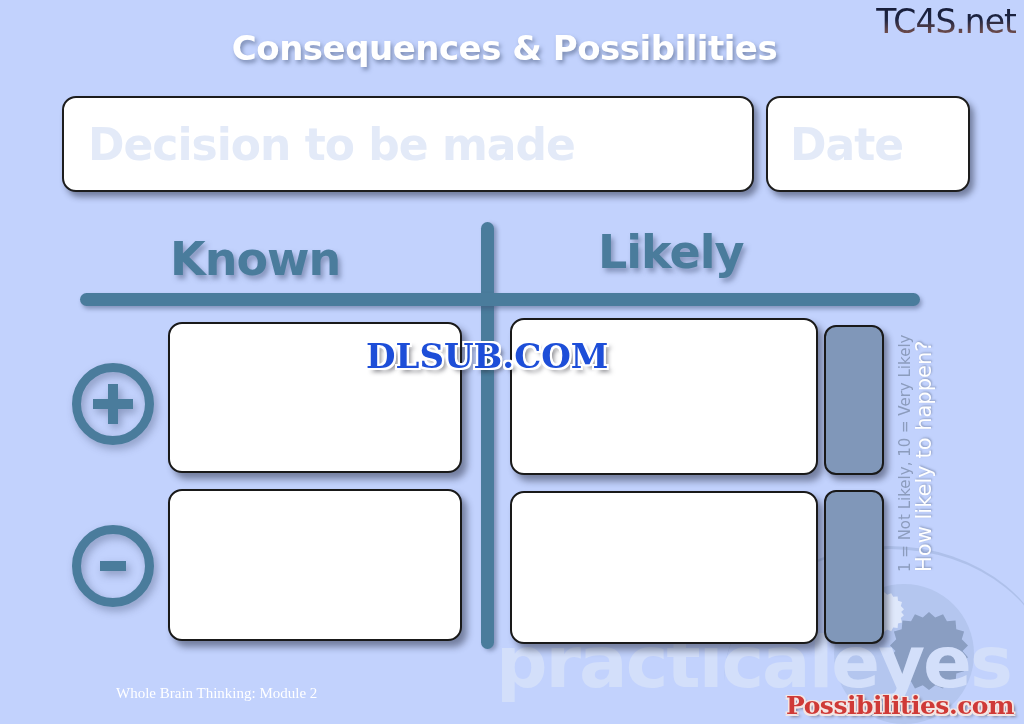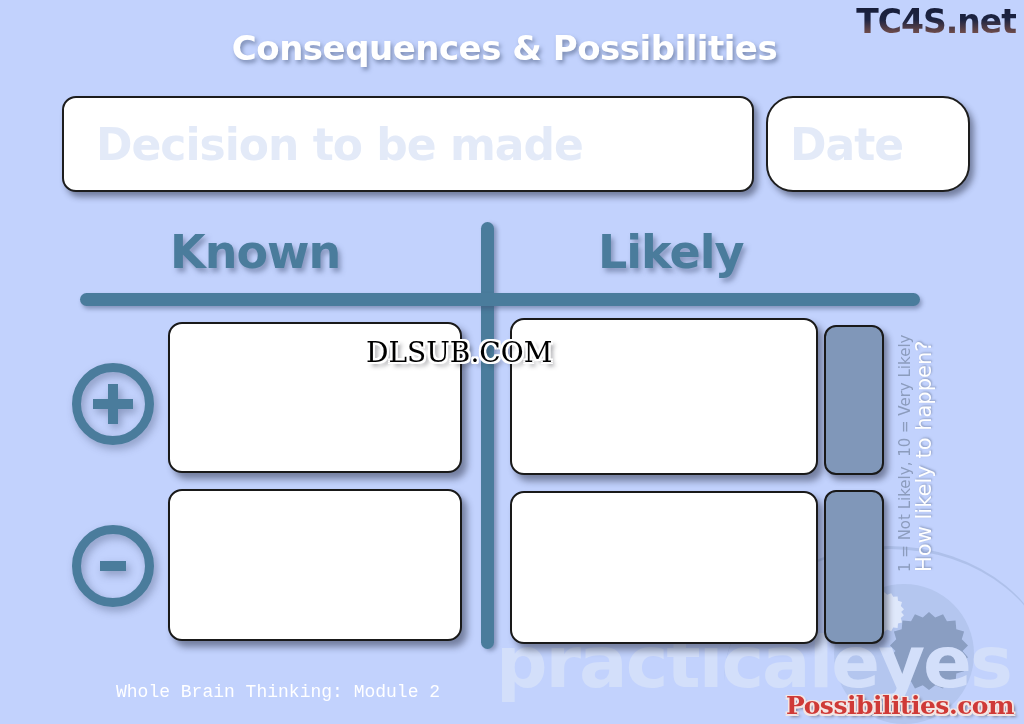--- a/index.html
+++ b/index.html
@@ -58,21 +58,21 @@
     z-index:0;
     pointer-events:none;
     font-family:"DejaVu Sans", sans-serif;
   }
 
   
   .tc4s{
     position:absolute;
     right:8px; top:2px;
     font-size:33px;
-    font-weight:bold;
+    font-weight:normal;
     font-family:"DejaVu Sans", sans-serif;
     letter-spacing:-1px;
     background:linear-gradient(180deg,#151b36 0%,#1d2442 45%,#6b4a4a 78%,#a97a72 100%);
     -webkit-background-clip:text;
     background-clip:text;
     color:transparent;
     z-index:6;
     white-space:nowrap;
   }
   .title{
@@ -96,27 +96,27 @@
     border-radius:14px;
     box-shadow:4px 5px 6px rgba(20,25,45,.45);
     display:flex;
     align-items:center;
     z-index:3;
   }
   .field .ph{
     font-size:44px;
     font-weight:bold;
     color:#e3eaf8;
-    padding-left:32px;
+    padding-left:24px;
     letter-spacing:-1px;
     font-family:"DejaVu Sans", sans-serif;
     white-space:nowrap;
   }
   #decision-field{left:62px; top:96px; width:688px; height:92px;}
-  #date-field{left:766px; top:96px; width:200px; height:92px;border-radius:27px;}
+  #date-field{left:766px; top:96px; width:200px; height:92px;}
   #date-field .ph{padding-left:22px;}
 
   
   .hline{
     position:absolute;
     left:80px; top:293px;
     width:840px; height:13px;
     background:#4a7c9c;
     border-radius:7px;
     box-shadow:2px 3px 4px rgba(60,75,110,.45);
@@ -137,21 +137,21 @@
     top:225px;
     font-size:46px;
     font-weight:bold;
     color:#4a7c9c;
     letter-spacing:-1px;
     text-shadow:3px 4px 5px rgba(75,90,125,.5);
     z-index:3;
     font-family:"DejaVu Sans", sans-serif;
     white-space:nowrap;
   }
-  #col-known{left:170px;}
+  #col-known{left:170px;margin-top:7px;}
   #col-unknown{left:598px;}
 
   
   .rowmark{
     position:absolute;
     left:72px;
     width:82px;height:82px;
     border-radius:50%;
     border:9px solid #4a7c9c;
     box-sizing:border-box;
@@ -223,24 +223,24 @@
   #scale-sub{
     font-size:15px;
     color:#8c9cbd;
     left:8px;
   }
 
   
   .footer-note{
     position:absolute;
     left:116px; bottom:22px;
-    font-size:18px;
+    font-size:15px;
     color:#ffffff;
     z-index:4;
-    font-family:Liberation Mono, monospace;
+    font-family:Liberation Serif, serif;
     white-space:nowrap;
   }
   .tx-wm{
     position:absolute;
     right:10px; bottom:4px;
     font-size:25px;
     font-weight:bold;
     color:#cf3a37;
     font-family:"DejaVu Serif", serif;
     letter-spacing:-0.5px;
@@ -249,23 +249,23 @@
       -1.5px 1.5px 0 #f4e6e4, 1.5px 1.5px 0 #f4e6e4,
       0 -1.5px 0 #f4e6e4, 0 1.5px 0 #f4e6e4,
       -1.5px 0 0 #f4e6e4, 1.5px 0 0 #f4e6e4,
       3px 3px 3px rgba(40,30,30,.45);
     z-index:7;
     white-space:nowrap;
   }
   .dlsub-wm{
     position:absolute;
     left:366px; top:336px;
-    font-size:28px;
-    font-weight:normal;
-    color:#000000;
+    font-size:34px;
+    font-weight:bold;
+    color:#1d4ed8;
     font-family:"DejaVu Serif", serif;
     letter-spacing:0px;
     text-shadow:
       -2px -2px 0 #ffffff, 2px -2px 0 #ffffff,
       -2px 2px 0 #ffffff, 2px 2px 0 #ffffff,
       0 -2px 0 #ffffff, 0 2px 0 #ffffff,
       -2px 0 0 #ffffff, 2px 0 0 #ffffff,
       4px 4px 4px rgba(30,30,40,.5);
     z-index:8;
     white-space:nowrap;

